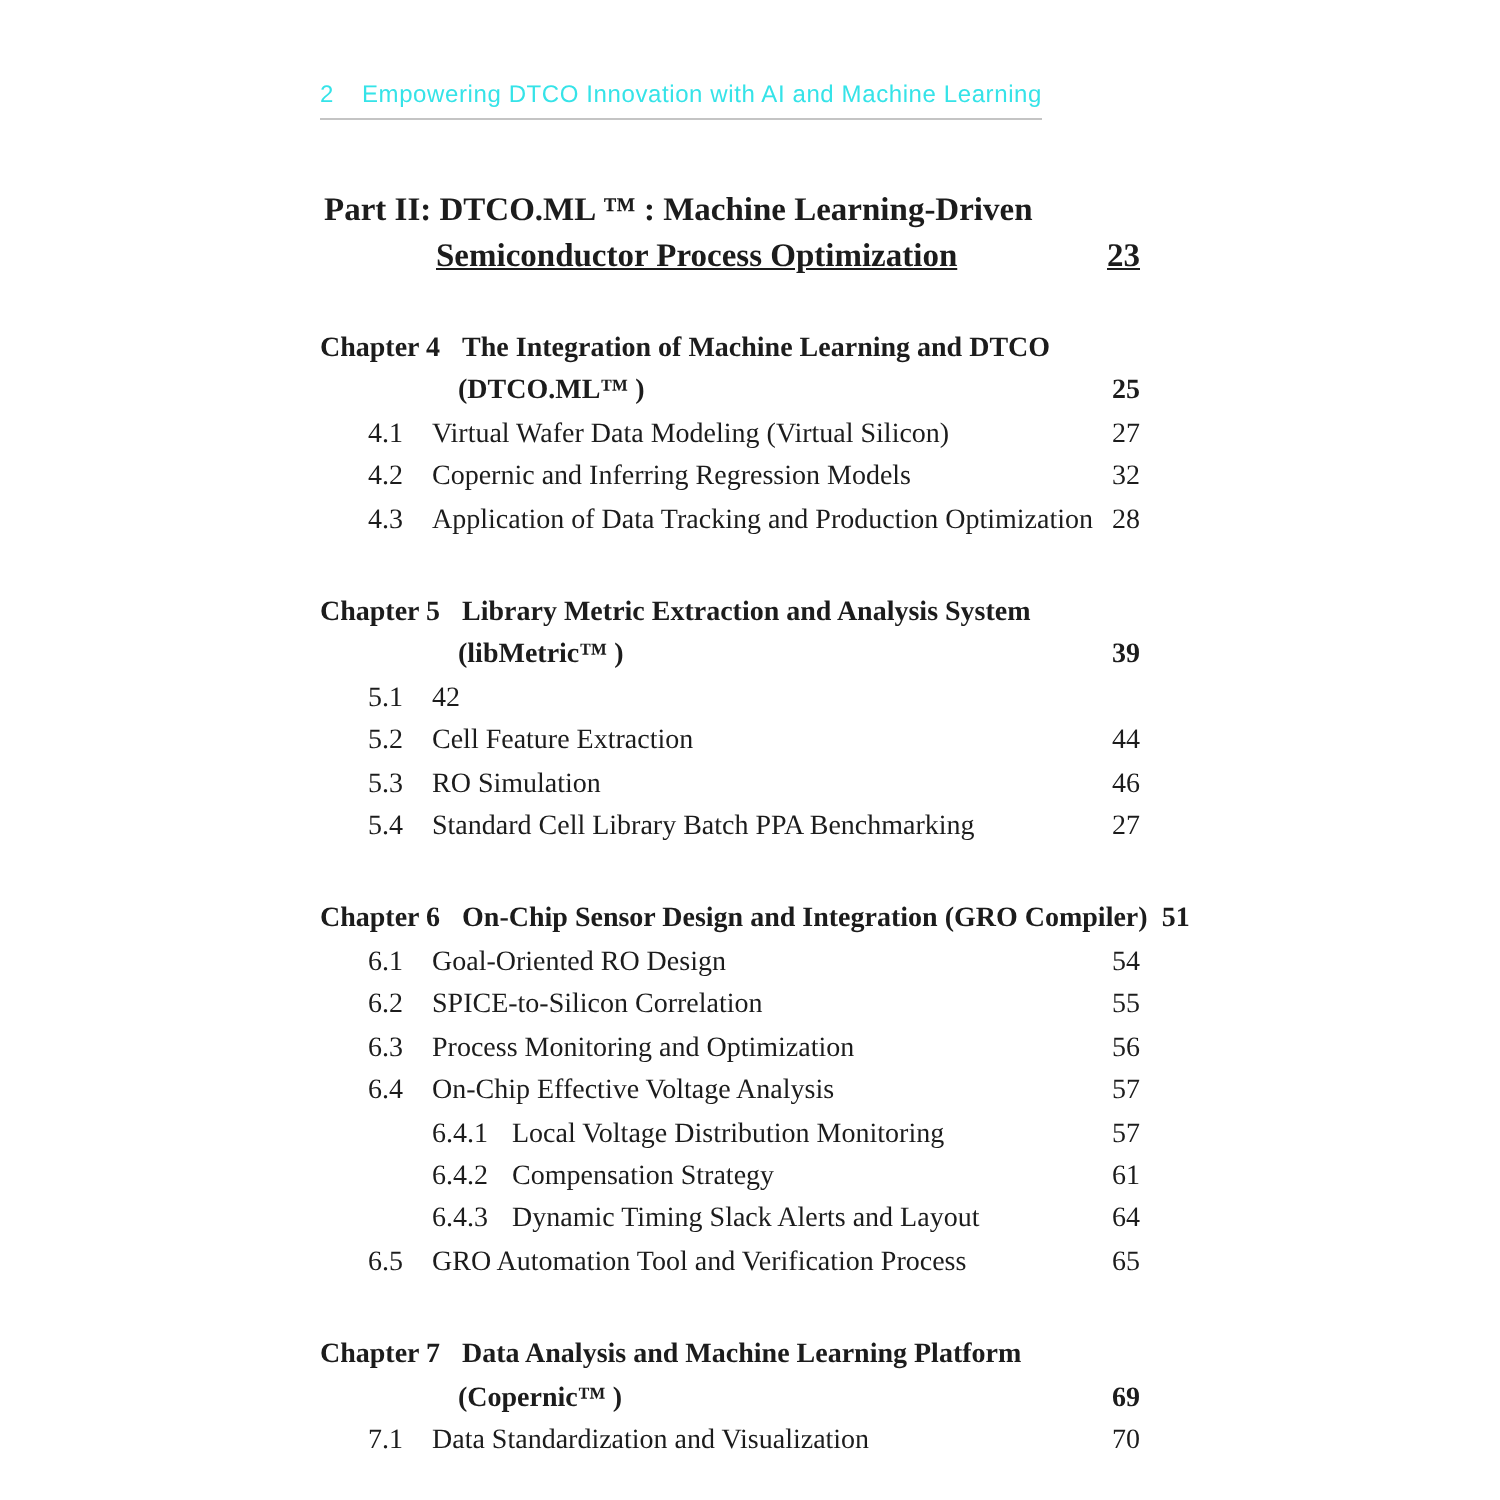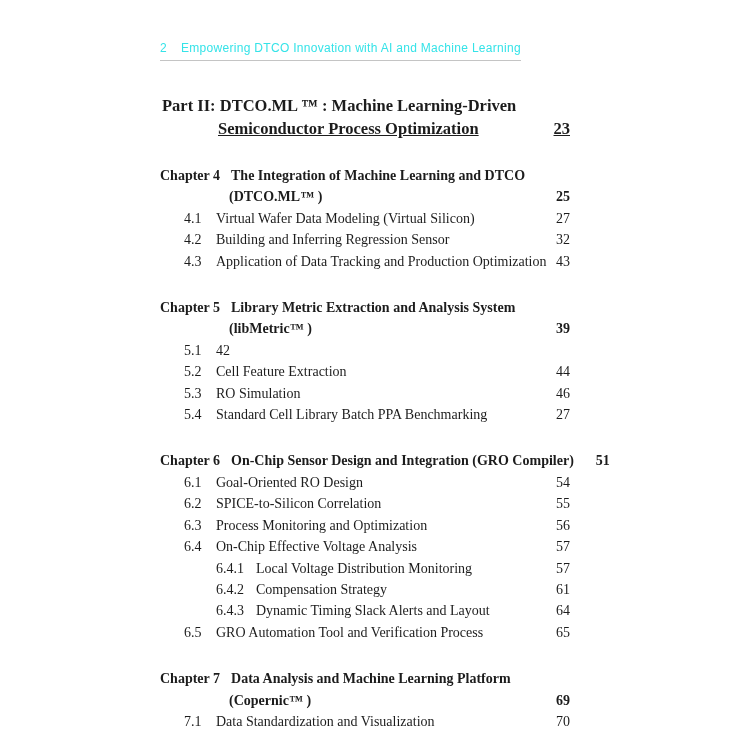--- a/index.html
+++ b/index.html
@@ -40,21 +40,21 @@
   .part-line1 { margin-left: 2px; white-space: nowrap; }
   .part-line2 { display: flex; margin-left: 58px; text-decoration: underline; }
   .part-line2 .title { white-space: nowrap; }
   .spacer { flex: 1; }
 
   
   .chapter { margin-top: 25px; font-size: 14px; line-height: 21.4px; }
   .row { display: flex; align-items: flex-start; }
   .ch-line1 { font-weight: bold; white-space: nowrap; }
   .ch-label { margin-right: 11px; }
-  .ch-line1 .pg { margin-left: 22px; }
+  .ch-line1 .pg { margin-left: 7px; }
   .ch-line2 { font-weight: bold; }
   .ch-subtitle { margin-left: 69px; white-space: nowrap; }
   .pg { white-space: nowrap; }
   .pg.bold { font-weight: bold; }
 
   
   .sec { margin-left: 24px; font-weight: normal; }
   .sec .num { width: 32px; flex: none; }
   .sec .sec-title { flex: 1; white-space: nowrap; overflow: hidden; }
   .sec.sub { margin-left: 56px; }
@@ -90,27 +90,27 @@
       <span class="spacer"></span>
       <span class="pg bold">25</span>
     </div>
     <div class="row sec">
       <span class="num">4.1</span>
       <span class="sec-title">Virtual Wafer Data Modeling (Virtual Silicon)</span>
       <span class="pg">27</span>
     </div>
     <div class="row sec">
       <span class="num">4.2</span>
-      <span class="sec-title">Building and Inferring Regression Sensor</span>
+      <span class="sec-title">Copernic and Inferring Regression Models</span>
       <span class="pg">32</span>
     </div>
     <div class="row sec">
       <span class="num">4.3</span>
       <span class="sec-title">Application of Data Tracking and Production Optimization</span>
-      <span class="pg">43</span>
+      <span class="pg">28</span>
     </div>
   </div>
 
   
   <div class="chapter">
     <div class="row ch-line1">
       <span class="ch-label">Chapter 5</span>
       <span class="ch-title">Library Metric Extraction and Analysis System</span>
     </div>
     <div class="row ch-line2">

